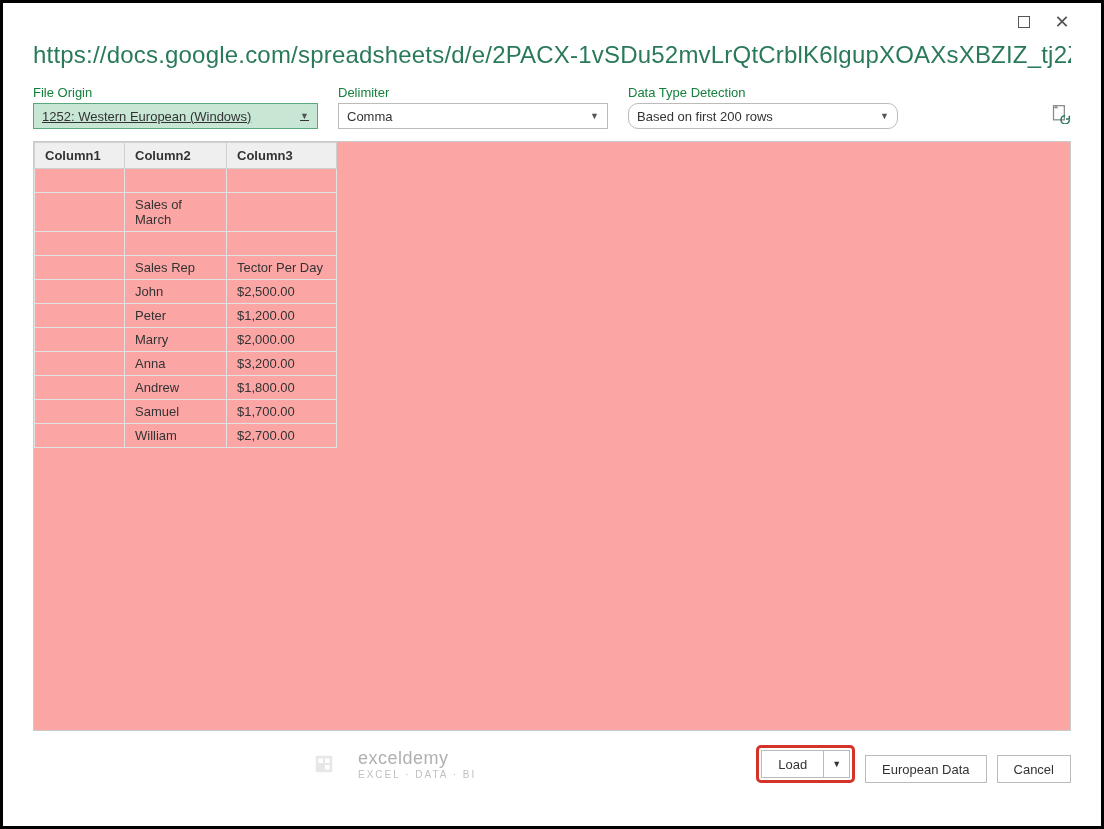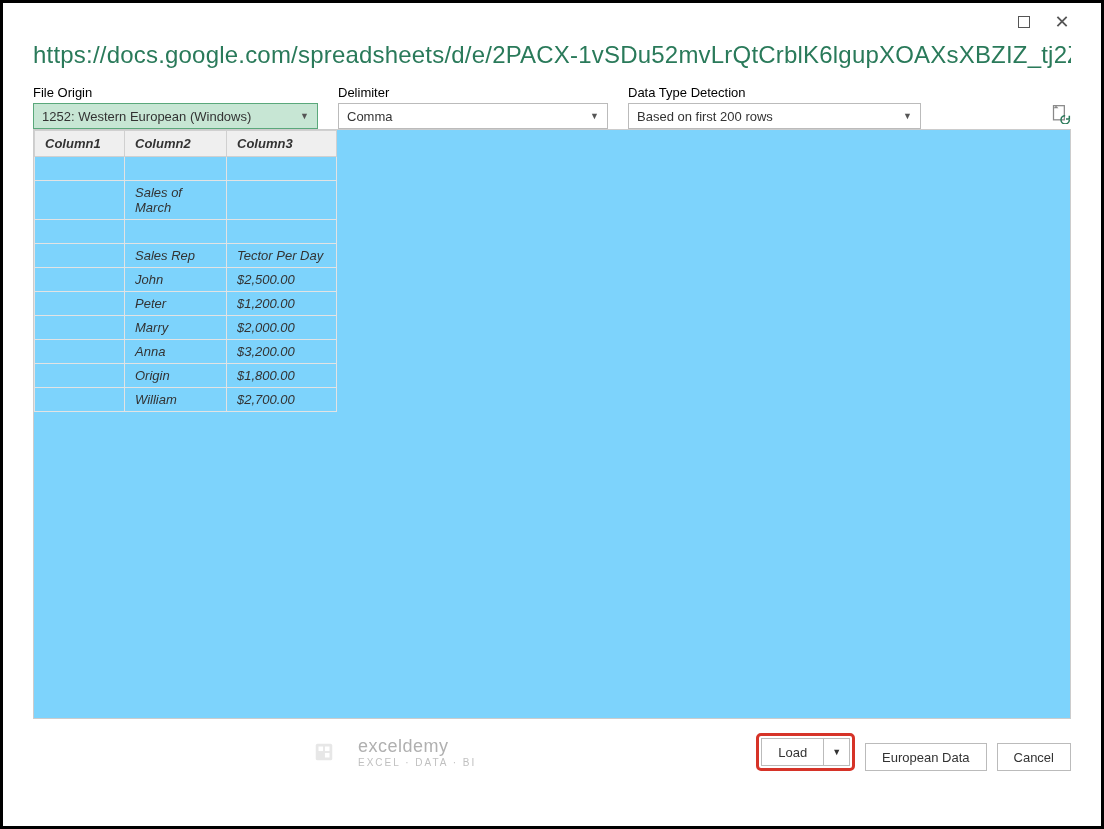--- a/index.html
+++ b/index.html
@@ -5,30 +5,30 @@
 * { box-sizing: border-box; margin: 0; padding: 0; }
 body { font-family: "Segoe UI", Arial, sans-serif; font-size: 13px; color: #333; background: #fff; }
 .window { width: 1104px; height: 829px; border: 3px solid #000; position: relative; background: #fff; padding: 14px 30px 20px 30px; }
 .titlebar { position: absolute; top: 10px; right: 30px; display: flex; gap: 20px; }
 .titlebar-btn { width: 18px; height: 18px; cursor: pointer; display: flex; align-items: center; justify-content: center; color: #555; font-size: 14px; }
 .titlebar-btn.close { font-size: 18px; }
 .maximize-icon { width: 12px; height: 12px; border: 1px solid #555; display: block; }
 .title { font-size: 24px; font-weight: 300; color: #2a7a5a; margin-top: 24px; white-space: nowrap; overflow: hidden; letter-spacing: 0.2px; }
 .controls-row { display: flex; gap: 20px; margin-top: 16px; align-items: flex-end; }
 .control-group { display: flex; flex-direction: column; }
-.control-label { font-size: 13px; color: #000000; margin-bottom: 3px; }
+.control-label { font-size: 13px; color: #15803d; margin-bottom: 3px; }
 .select { border: 1px solid #bbb; height: 26px; display: flex; align-items: center; justify-content: space-between; padding: 0 8px; font-size: 13px; background: #fff; cursor: pointer; }
-.select.highlighted { background: #c7e6d4; border-color: #5aa87b; }
+.select.highlighted { background: #c7e6d4; border-color: #5aa87b; text-decoration: underline; }
 .select .caret { font-size: 9px; color: #555; }
 .fo { width: 285px; }
 .delim { width: 270px; }
-.dtd { width: 293px; }
+.dtd { width: 270px; border-radius: 10px; }
 .refresh-area { margin-left: auto; padding-bottom: 2px; }
 .refresh-icon { width: 20px; height: 20px; cursor: pointer; }
-.preview { border: 1px solid #ccc; margin-top: 0; height: 590px; background: #7dd3fc; overflow: hidden; font-style: italic; }
+.preview { border: 1px solid #ccc; margin-top: 12px; height: 590px; background: #fca5a5; overflow: hidden; }
 table.data { border-collapse: collapse; font-size: 13px; }
 table.data th { background: #efefef; border: 1px solid #d0d0d0; padding: 5px 10px; text-align: left; font-weight: 600; }
 table.data td { border: 1px solid #e3e3e3; padding: 4px 10px; height: 24px; }
 table.data .c1 { width: 90px; }
 table.data .c2 { width: 102px; }
 table.data .c3 { width: 110px; }
 .footer { display: flex; align-items: center; margin-top: 14px; }
 .watermark { margin: 0 auto; display: flex; align-items: center; gap: 23px; color: #b0b0b0; font-size: 18px; font-weight: 300; letter-spacing: 0.5px; }
 .watermark .sub { font-size: 10px; letter-spacing: 2px; display: block; color: #c0c0c0; text-align: center; }
 .wm-icon { width: 22px; height: 22px; opacity: 0.35; }
@@ -129,22 +129,27 @@
             <td class="c2">Marry</td>
             <td class="c3">$2,000.00</td>
           </tr>
           <tr>
             <td class="c1"></td>
             <td class="c2">Anna</td>
             <td class="c3">$3,200.00</td>
           </tr>
           <tr>
             <td class="c1"></td>
-            <td class="c2">Origin</td>
+            <td class="c2">Andrew</td>
             <td class="c3">$1,800.00</td>
+          </tr>
+          <tr>
+            <td class="c1"></td>
+            <td class="c2">Samuel</td>
+            <td class="c3">$1,700.00</td>
           </tr>
           <tr>
             <td class="c1"></td>
             <td class="c2">William</td>
             <td class="c3">$2,700.00</td>
           </tr>
         </tbody>
     </table>
   </div>
 

